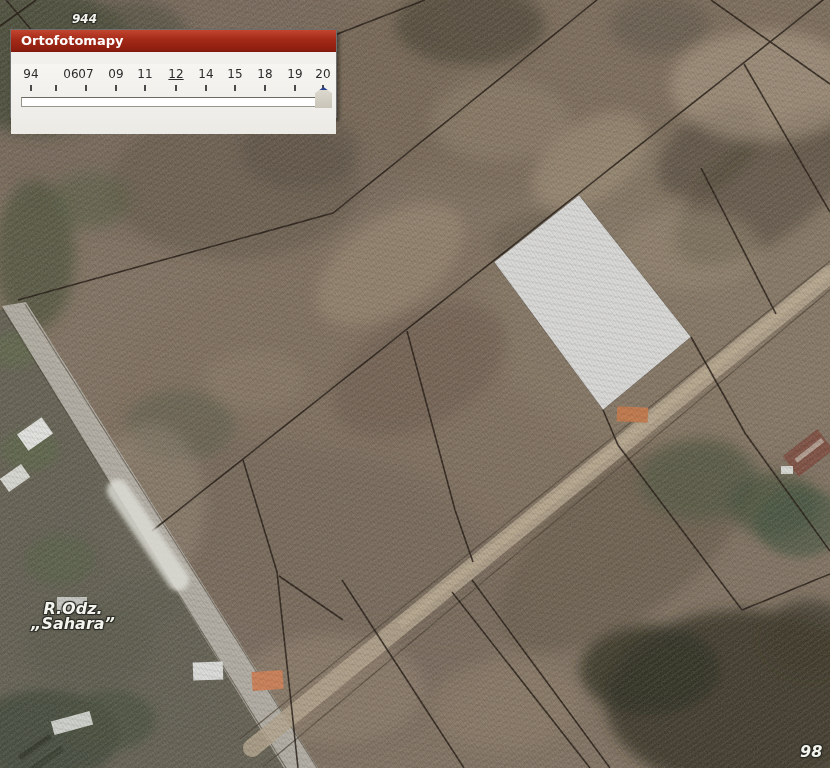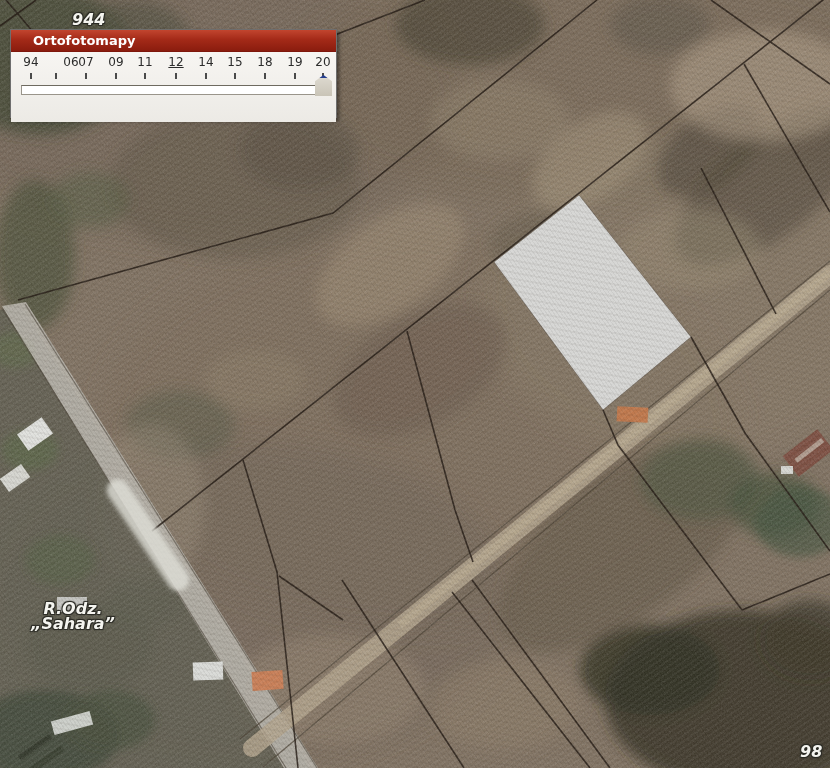--- a/index.html
+++ b/index.html
@@ -8,41 +8,41 @@
   .stage svg{position:absolute;left:0;top:0;}
   .grain{position:absolute;inset:0;pointer-events:none;
     background-image:
       repeating-linear-gradient(55deg, rgba(0,0,0,.05) 0 1px, transparent 1px 3px),
       repeating-linear-gradient(-35deg, rgba(255,255,255,.045) 0 2px, transparent 2px 5px),
       repeating-linear-gradient(10deg, rgba(40,30,20,.05) 0 2px, transparent 2px 6px);}
   
   .maplabel{position:absolute;color:#f4f4ef;font-weight:bold;font-style:italic;
     font-size:16px;line-height:15px;white-space:nowrap;
     text-shadow:1px 1px 1px #2a2a24,-1px -1px 1px #2a2a24,1px -1px 1px #2a2a24,-1px 1px 1px #2a2a24;}
-  #label-944{left:72px;top:12px;font-size:16px;}
+  #label-944{left:72px;top:12px;font-size:12px;}
   #label-sahara{left:14px;top:601px;width:118px;text-align:center;}
   #label-98{left:800px;top:744px;}
   .road-blur{position:absolute;left:83px;top:524px;width:130px;height:22px;
     background:rgba(222,222,215,.8);border-radius:11px;transform:rotate(56deg);
     filter:blur(2px);}
   
   .watermark{position:absolute;left:313px;top:621px;width:198px;height:80px;
     border:6px solid rgba(255,255,255,.38);border-radius:50%;
     display:flex;align-items:center;justify-content:center;}
   .watermark span{font-size:44px;font-weight:bold;letter-spacing:3px;
     color:rgba(255,255,255,.42);transform:scaleY(.92);
     font-family:"DejaVu Sans",sans-serif;}
   
   .panel{position:absolute;left:10px;top:29px;width:327px;height:89px;
     background:#f2f0ec;border:1px solid #6e6e6e;box-sizing:border-box;
     box-shadow:2px 3px 4px rgba(0,0,0,.45);}
   .panel-title{height:21px;background:linear-gradient(180deg,#c2452f 0%,#a42a18 45%,#8a1c0e 100%);
     border-bottom:1px solid #7e170c;color:#fff;font-weight:bold;font-size:13px;
-    line-height:21px;padding-left:22px;}
-  .slider-area{position:relative;height:70px;background:linear-gradient(180deg,#f7f5f2,#ecEAe5);}
+    line-height:21px;padding-left:10px;}
+  .slider-area{position:relative;height:70px;background:linear-gradient(180deg,#f7f5f2,#ecEAe5);margin-top:12px;}
   .yl{position:absolute;top:3px;transform:translateX(-50%);font-size:12px;color:#2c2c2c;}
   .yt{position:absolute;top:21px;transform:translateX(-50%);width:2px;height:6px;background:#4a4a4a;}
   .track{position:absolute;left:10px;top:33px;width:308px;height:8px;background:#fff;
     border:1px solid #9a958b;border-top-color:#6e6a60;box-sizing:content-box;}
   .thumb{position:absolute;top:23px;width:17px;height:21px;
     background:linear-gradient(180deg,#27408f 0%,#27408f 13%,#dcd8ce 13%,#c9c4b7 100%);
     clip-path:polygon(50% 0,100% 30%,100% 100%,0 100%,0 30%);
     filter:drop-shadow(0 0 1px #555);}
 </style>
 </head>

